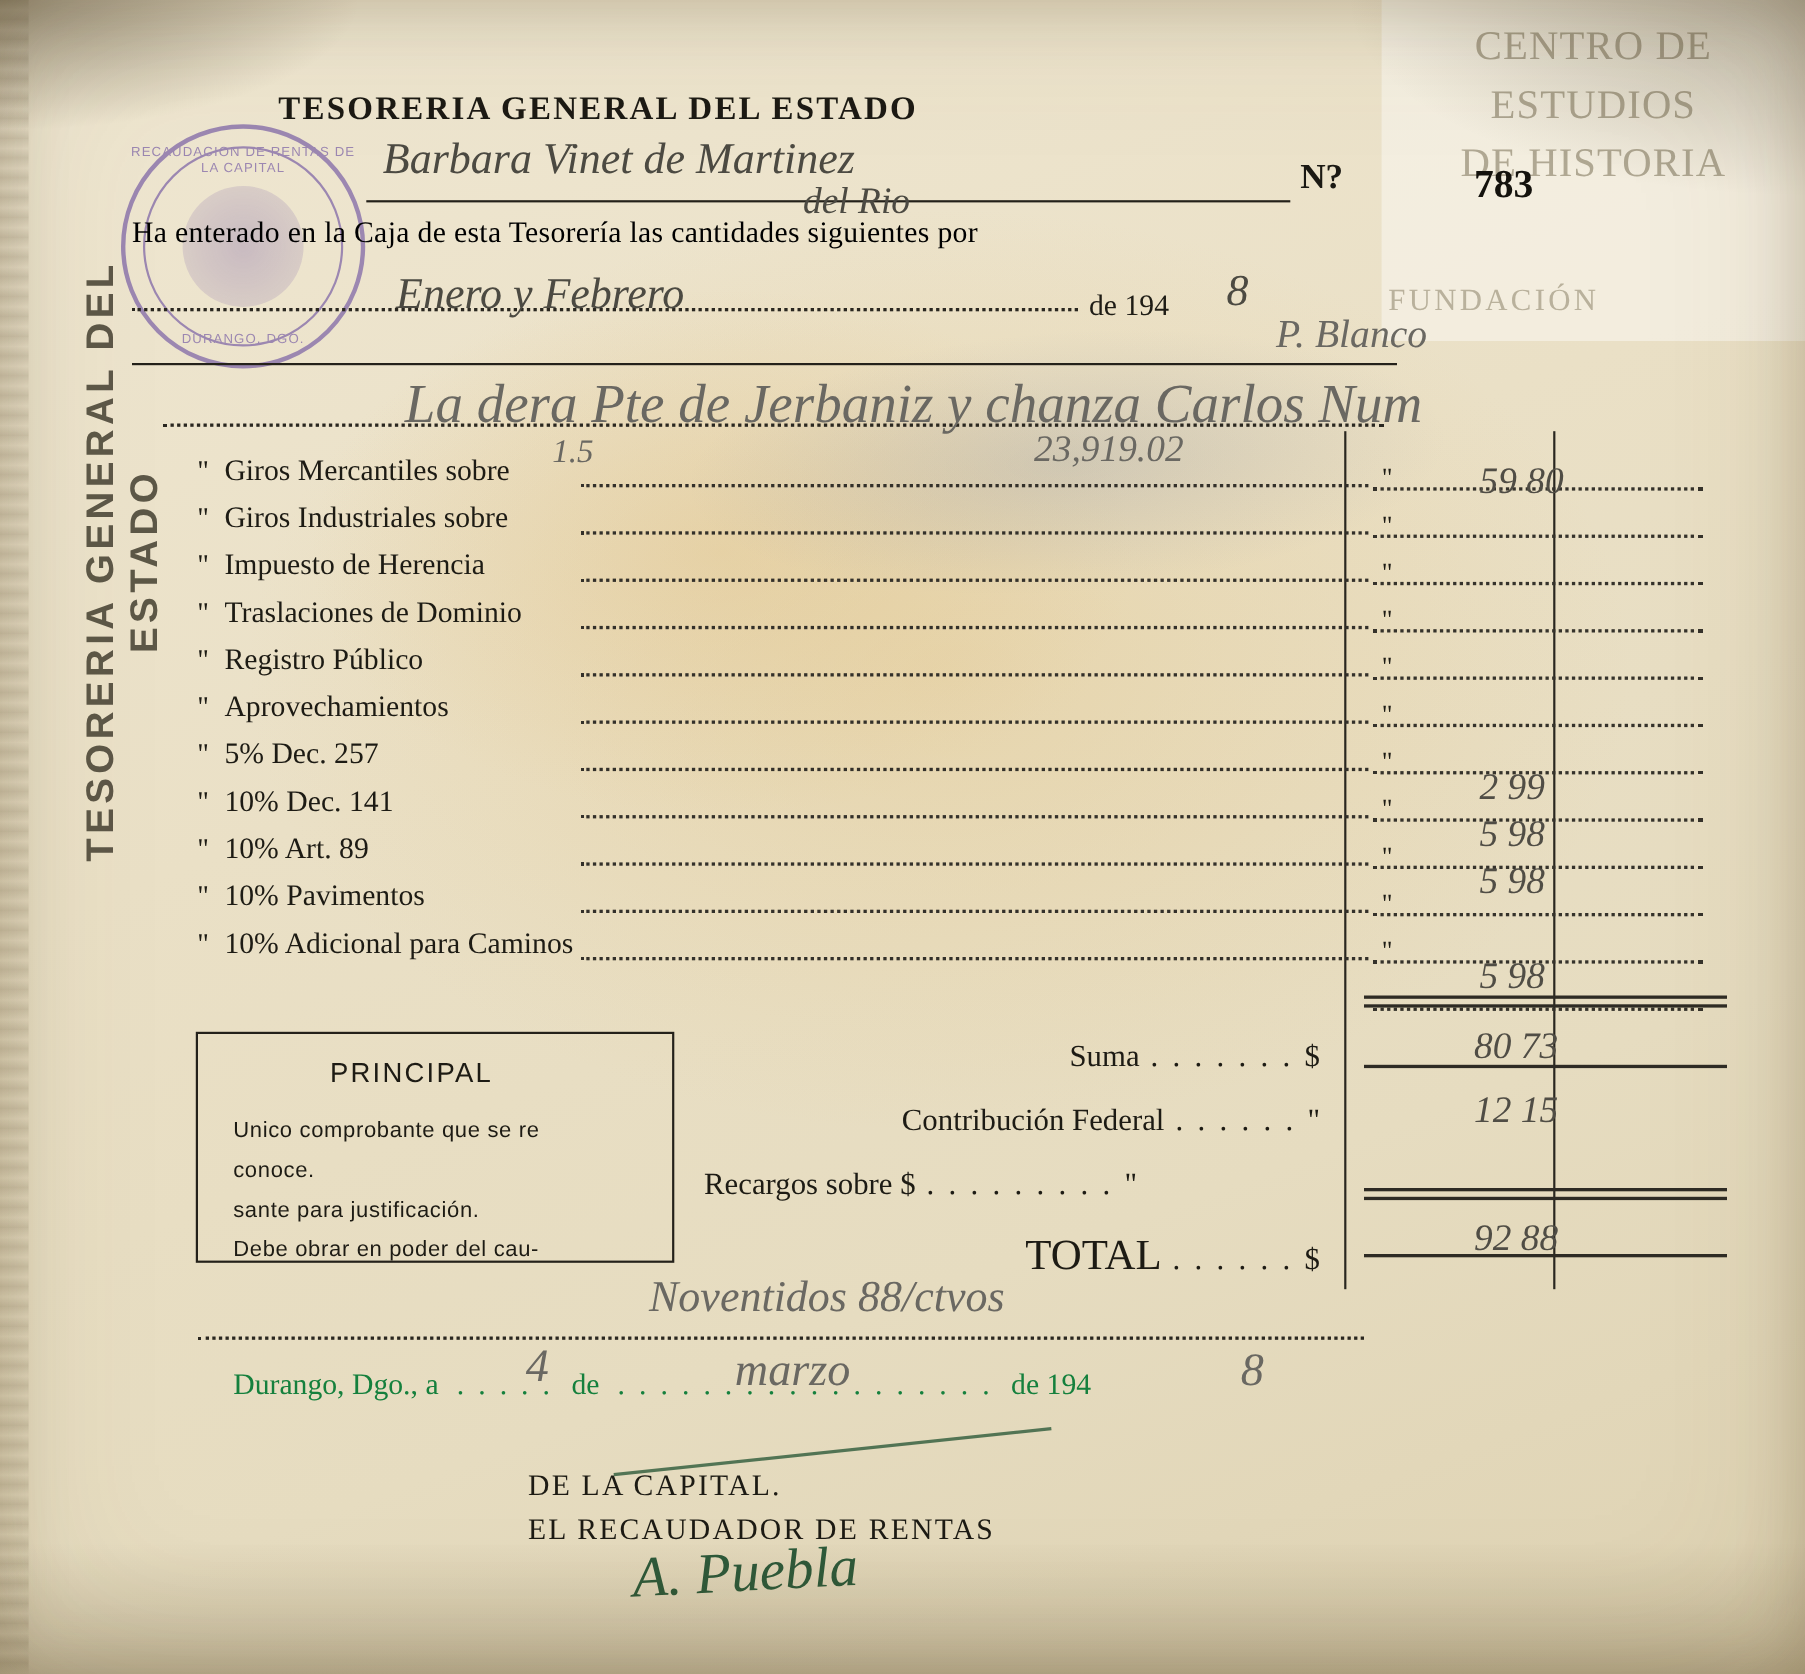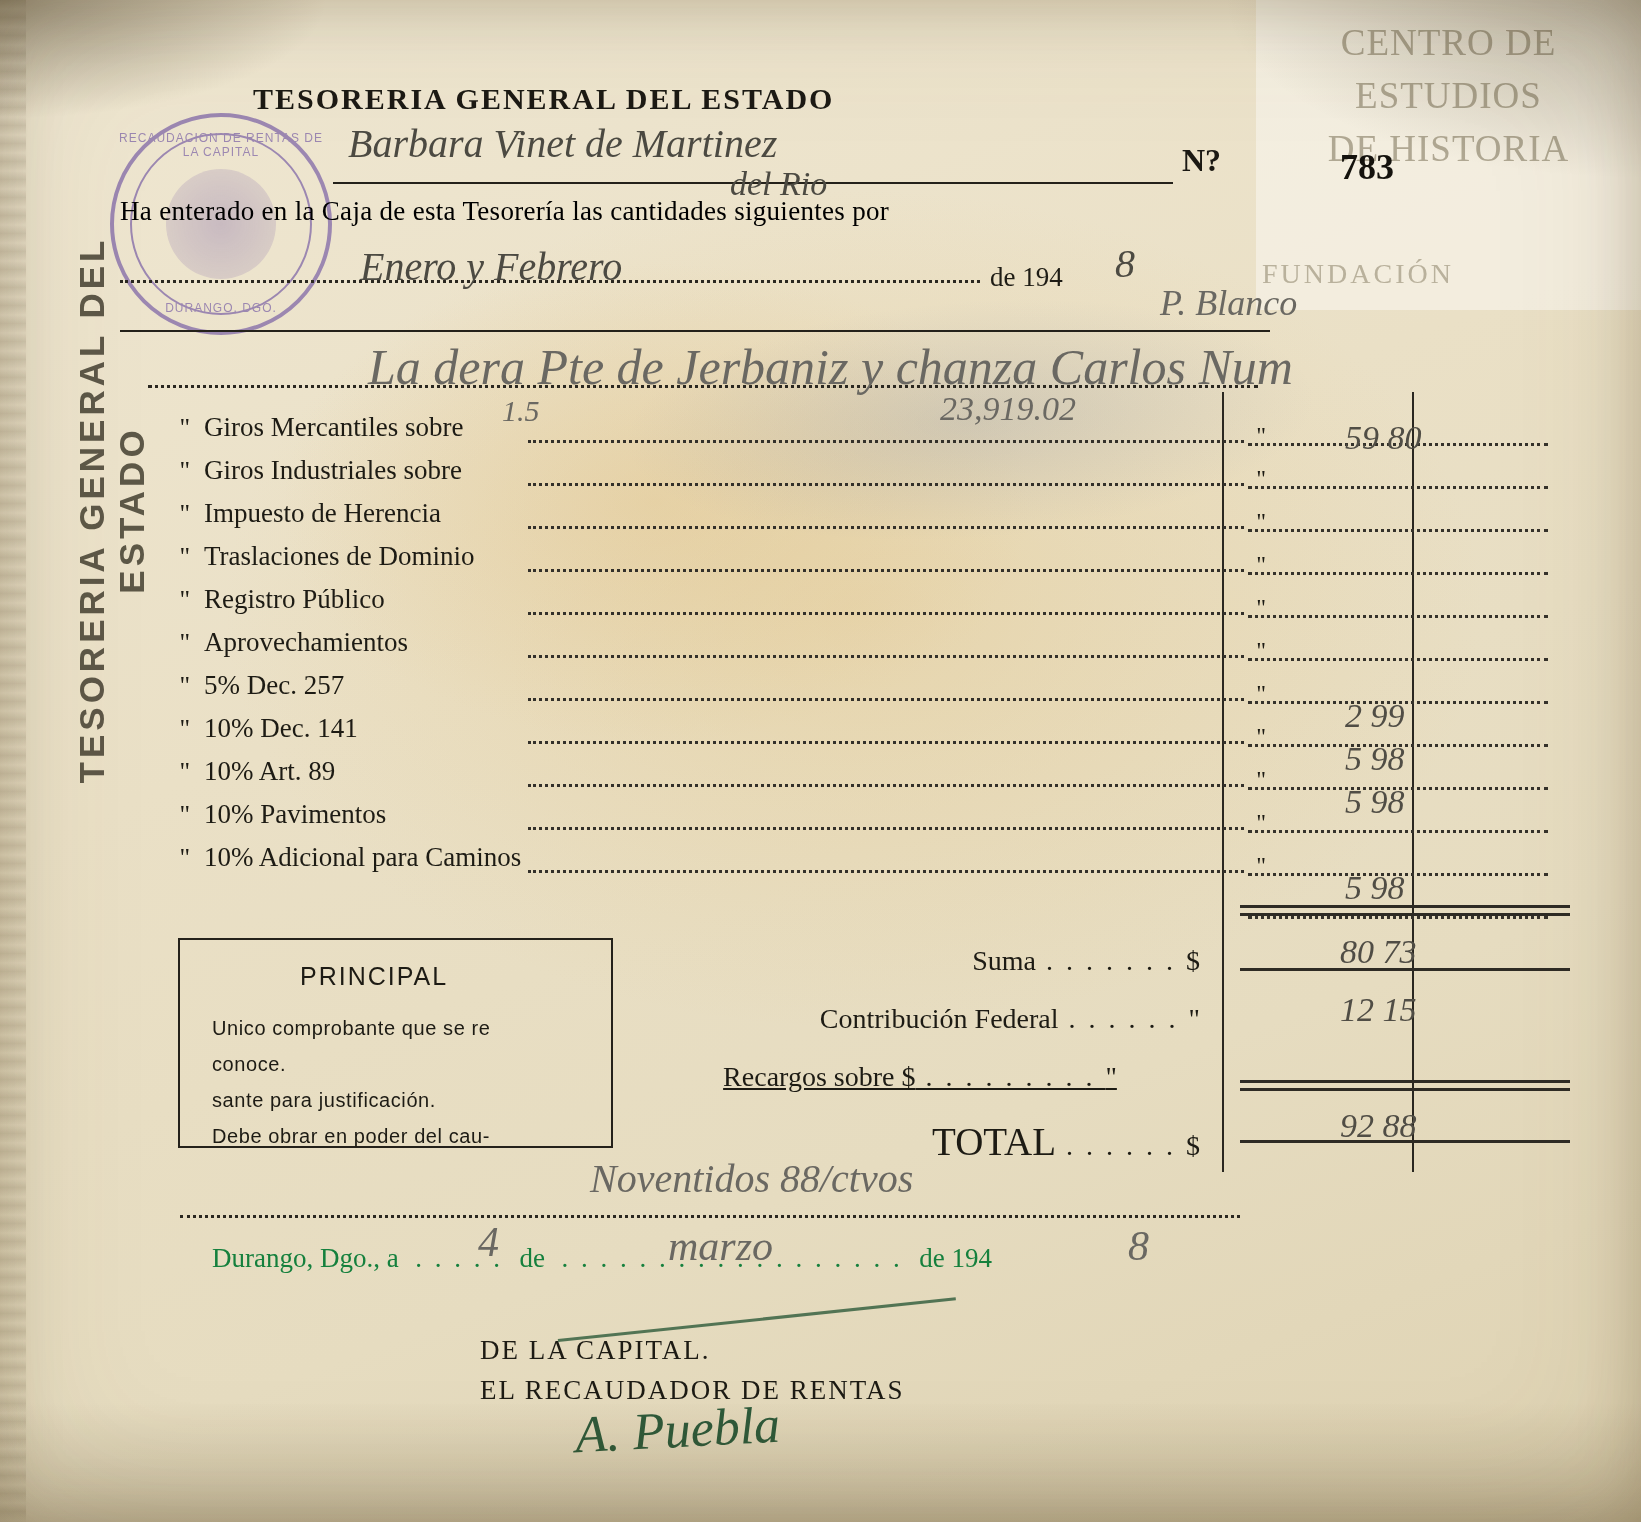--- a/index.html
+++ b/index.html
@@ -402,21 +402,21 @@
     <div>conoce.</div>
     <div>sante para justificación.</div>
     <div>Debe obrar en poder del cau-</div>
   </div>
 
   <div id="totals">
       <div class="total-row" style="top: 945px; left: 640px; width: 560px; text-align: right;"><span>Suma</span><span style="letter-spacing: 3px;"> . . . . . . . </span><span>$</span></div>
       <div class="amt" style="left: 1340px; top: 933px;">80 73</div>
       <div class="total-row" style="top: 1003px; left: 640px; width: 560px; text-align: right;"><span>Contribución Federal</span><span style="letter-spacing: 3px;"> . . . . . . </span><span>"</span></div>
       <div class="amt" style="left: 1340px; top: 991px;">12 15</div>
-      <div class="total-row" style="top: 1061px; left: 640px; width: 560px; text-align: center; text-decoration: underline;"><span>Recargos sobre $</span><span style="letter-spacing: 3px;"> . . . . . . . . . </span><span>"</span></div>
+      <div class="total-row" style="top: 1061px; left: 640px; width: 560px; text-align: left;"><span>Recargos sobre $</span><span style="letter-spacing: 3px;"> . . . . . . . . . </span><span>"</span></div>
       <div class="total-row" style="top: 1119px; left: 640px; width: 560px; text-align: right;"><span style="font-size: 39px;">TOTAL</span><span style="letter-spacing: 3px;"> . . . . . . </span><span>$</span></div>
       <div class="amt" style="left: 1340px; top: 1107px;">92 88</div>
     </div>
 
   <div class="dots-foot"></div>
   <div class="hand pencil" style="left:590px; top:1155px; font-size:40px;">Noventidos 88/ctvos</div>
 
   <div class="place-line">
     <span>Durango, Dgo., a</span>
     <span style="letter-spacing:3px;">&nbsp;. . . . .&nbsp;</span>

